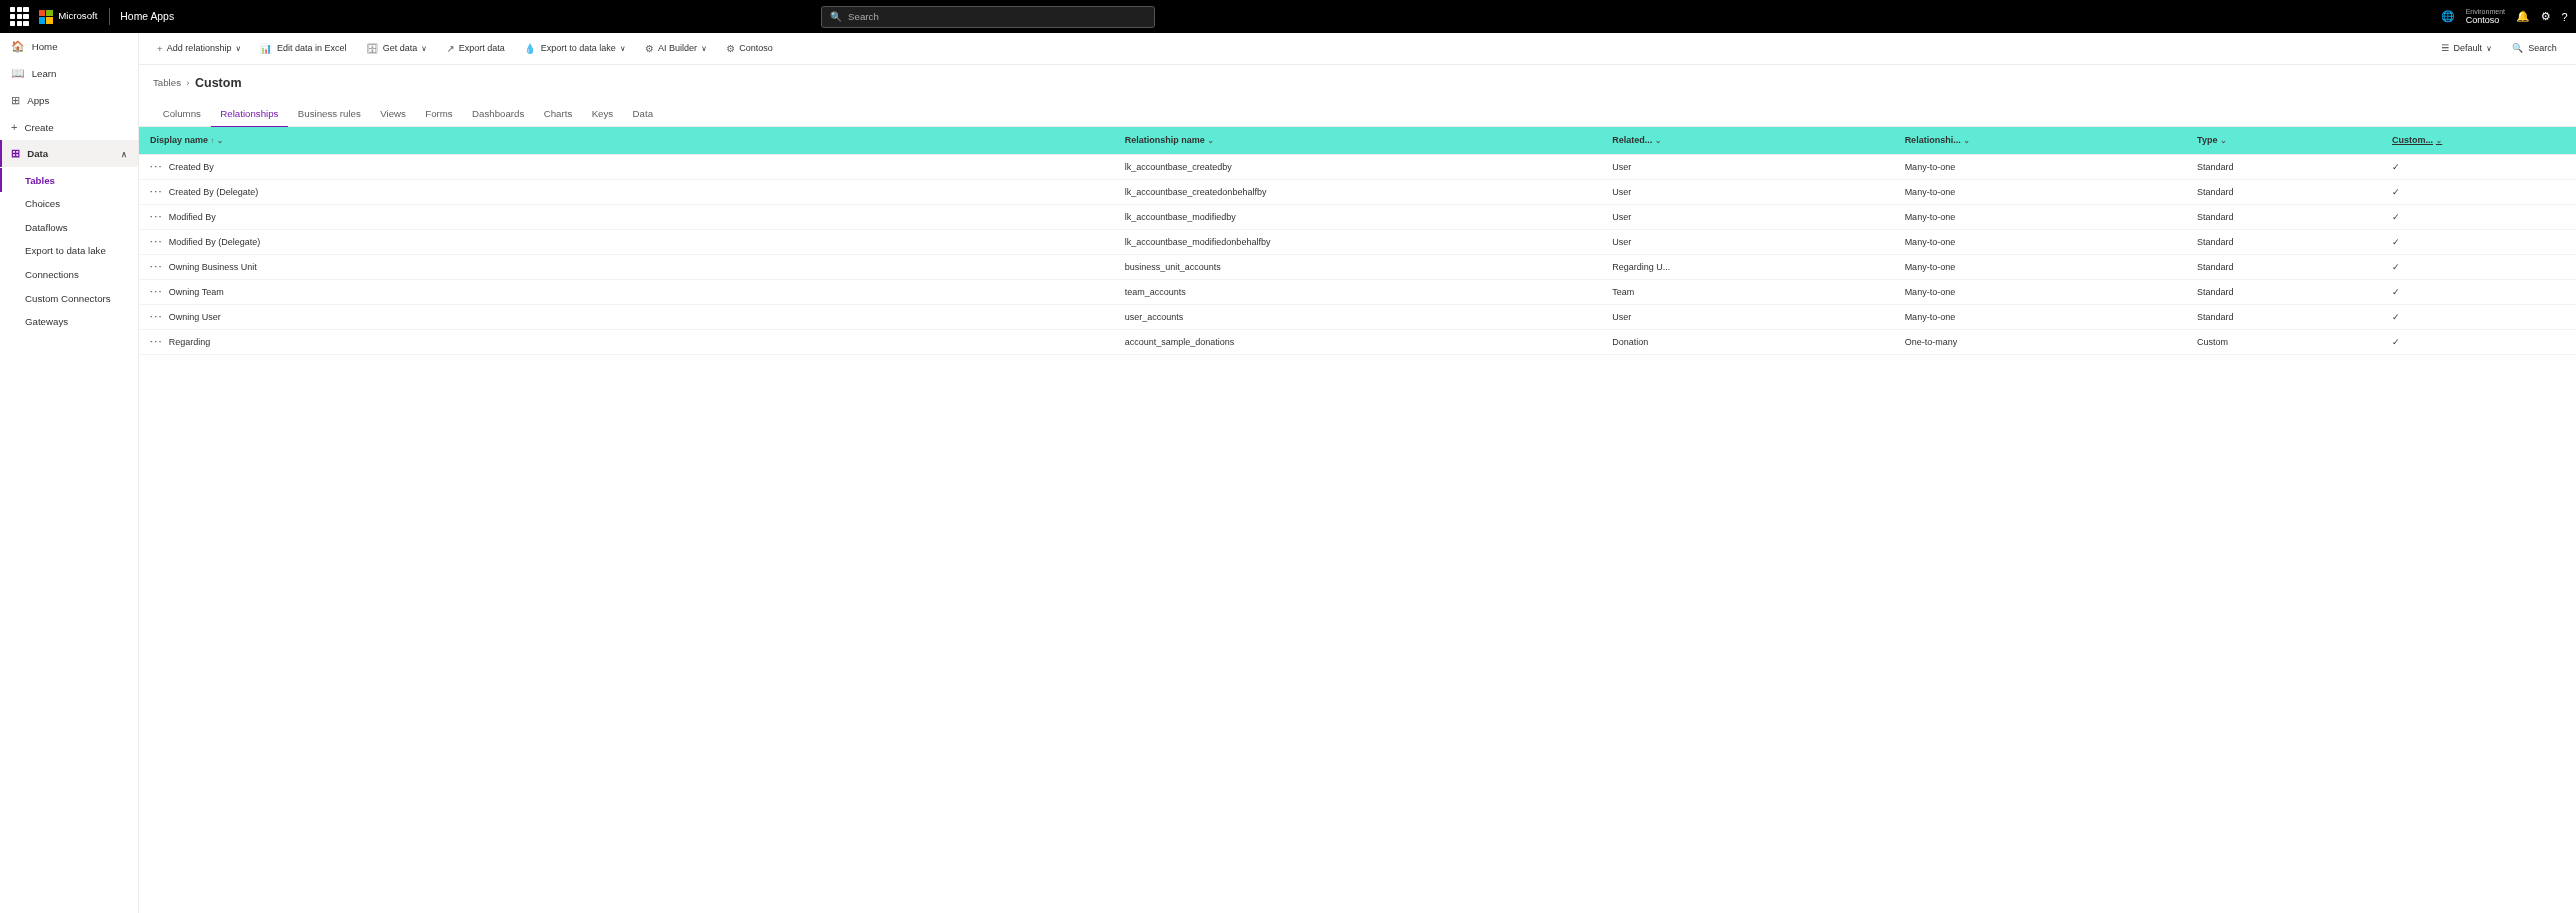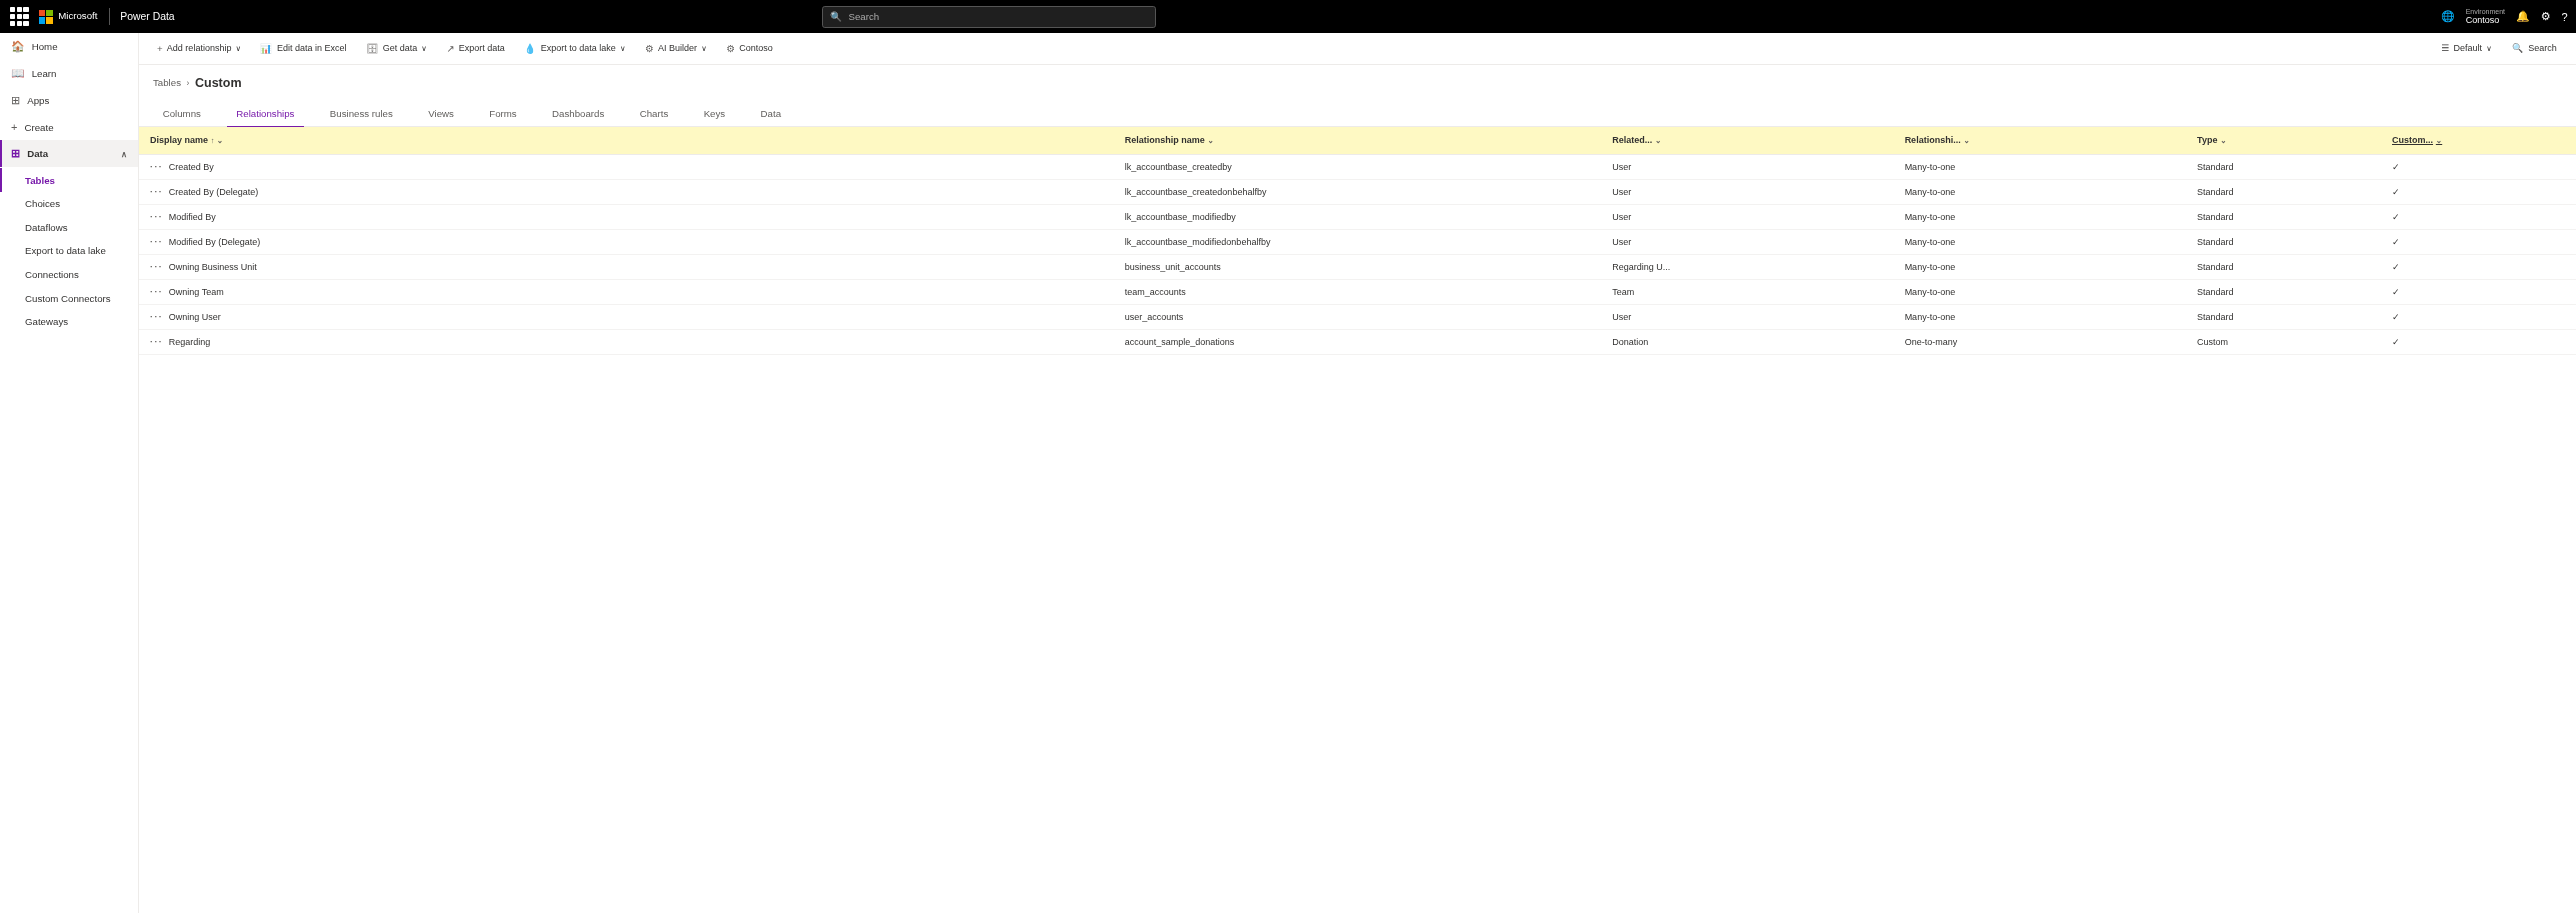--- a/index.html
+++ b/index.html
@@ -110,36 +110,36 @@
     .breadcrumb {
       display: flex; align-items: center; gap: 5.6px;
       padding: 11px 14px 0; font-size: 9.7px; color: #605e5c;
     }
     .breadcrumb-link { color: #605e5c; text-decoration: none; cursor: pointer; }
     .breadcrumb-sep { color: #605e5c; font-size: 8.3px; }
     .breadcrumb-current { font-size: 12.5px; font-weight: 600; color: #323130; }
 
     
     .tabs {
-      display: flex; align-items: center; padding: 5.6px 14px 0; gap: 16px;
+      display: flex; align-items: center; padding: 5.6px 14px 0; gap: 0;
       border-bottom: 0.7px solid #edebe9; margin-top: 5.6px;
     }
     .tab {
       padding: 7px 9.7px; cursor: pointer; font-size: 9.7px; color: #605e5c;
       border-bottom: 1.4px solid transparent; margin-bottom: -0.7px;
     }
     .tab.active { color: #7719aa; border-bottom: 1.4px solid #7719aa; font-weight: 400; }
 
     
     .table-container { flex: 1; overflow: auto; }
     table { width: 100%; border-collapse: collapse; font-size: 9px; }
     thead tr { border-bottom: 0.7px solid #edebe9; }
     thead th {
       padding: 8.3px 11px; text-align: left; font-weight: 600; color: #323130;
-      white-space: nowrap; font-size: 9px; position: sticky; top: 0; background: #fef9c3;
+      white-space: nowrap; font-size: 9px; position: sticky; top: 0; background: #5eead4;
     }
     thead th .col-header { display: flex; align-items: center; gap: 2.8px; }
     thead th .sort-icon { font-size: 7.6px; color: #605e5c; }
     tbody tr { border-bottom: 0.7px solid #f3f2f1; }
     tbody td { padding: 7px 11px; color: #323130; white-space: nowrap; }
     .dots-menu { color: #605e5c; cursor: pointer; letter-spacing: 1.4px; font-weight: 700; }
     .check-icon { color: #323130; font-size: 9px; }
     .col-display { width: 40%; }
     .col-relname { width: 20%; }
     .col-related { width: 12%; }
@@ -167,21 +167,21 @@
   <div class="topbar-logo">
     <div class="microsoft-logo">
       <div class="ms-red"></div>
         <div class="ms-green"></div>
       <div class="ms-blue"></div>
         <div class="ms-yellow"></div>
     </div>
     <span>Microsoft</span>
   </div>
   <div class="topbar-divider"></div>
-  <span style="font-size:10.4px;color:#fff;">Power Data</span>
+  <span style="font-size:10.4px;color:#fff;">Home Apps</span>
   <div class="topbar-search">
     <span style="color:#aaa;">🔍</span>
     <input type="text" placeholder="Search" style="">
   </div>
   <div class="topbar-right">
     <span class="icon-btn">🌐</span>
     <div style="cursor:pointer;">
       <div class="topbar-env-label">Environment</div>
       <div class="topbar-env-name">Contoso</div>
     </div>

